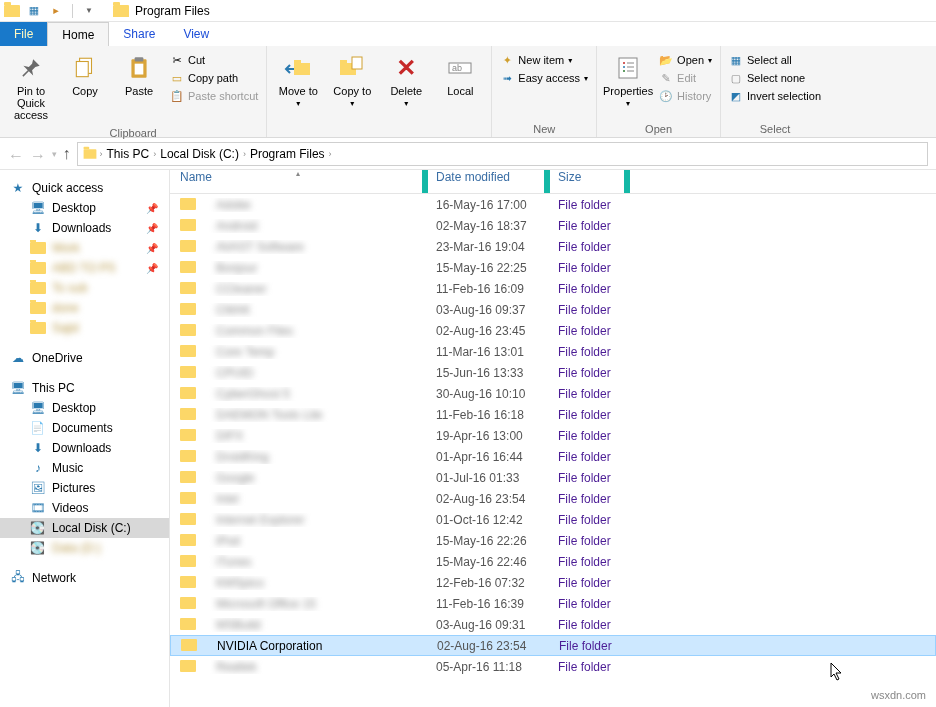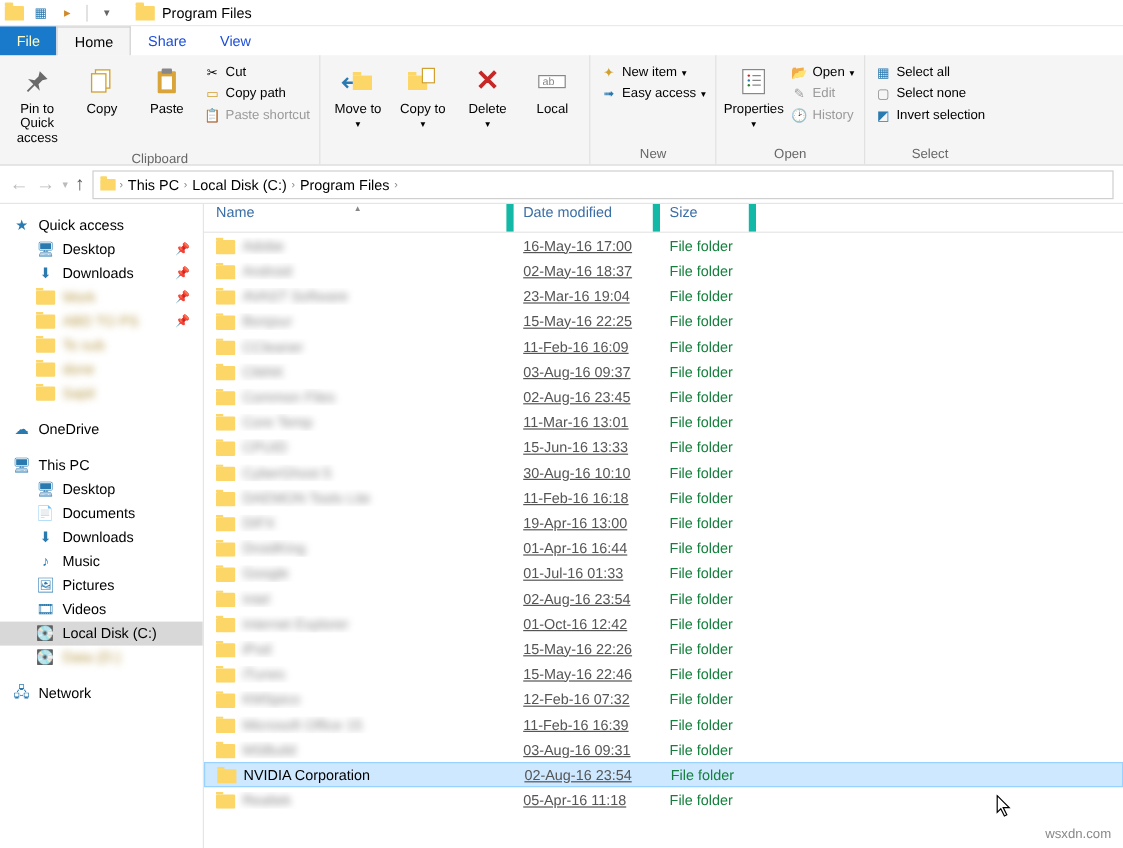--- a/index.html
+++ b/index.html
@@ -59,23 +59,23 @@
 .col { padding: 0 8px; border-right: 6px solid #14b8a6; height: 100%; display: flex; align-items: flex-start; }
 .col-name { width: 258px; padding-left: 10px; position: relative; }
 .sort-arrow { position: absolute; left: 50%; top: -1px; font-size: 8px; color: #888; }
 .col-date { width: 122px; }
 .col-type { width: 118px; }
 .col-size { width: 80px; }
 .rows { }
 .row { display: flex; align-items: center; height: 21px; font-size: 12px; }
 .row.sel { background: #cde8ff; border: 1px solid #99d1ff; }
 .cell { padding: 0 8px; overflow: hidden; white-space: nowrap; }
-.cell-name { width: 258px; display: flex; align-items: flex-end; gap: 6px; padding-left: 10px; }
-.cell-date { width: 122px; color: #555; text-decoration: underline; }
-.cell-type { width: 118px; color: #15803d; }
+.cell-name { width: 258px; display: flex; align-items: flex-start; gap: 20px; padding-left: 10px; }
+.cell-date { width: 122px; color: #555; }
+.cell-type { width: 118px; color: #4c1d95; }
 .folder-sm { width: 16px; height: 12px; background: #fcd768; border-radius: 1px; position: relative; flex-shrink: 0; }
 .folder-sm::before { content: ""; position: absolute; top: -2px; left: 0; width: 6px; height: 2px; background: #fcd768; }
 .name-blur { filter: blur(3px); color: #888; }
 
 .watermark { position: absolute; bottom: 6px; right: 10px; font-size: 11px; color: #888; }
 .cursor-ptr { position: absolute; left: 830px; top: 662px; font-size: 16px; color: #000; }
 
 svg { display: block; }
 </style>
 </head>

